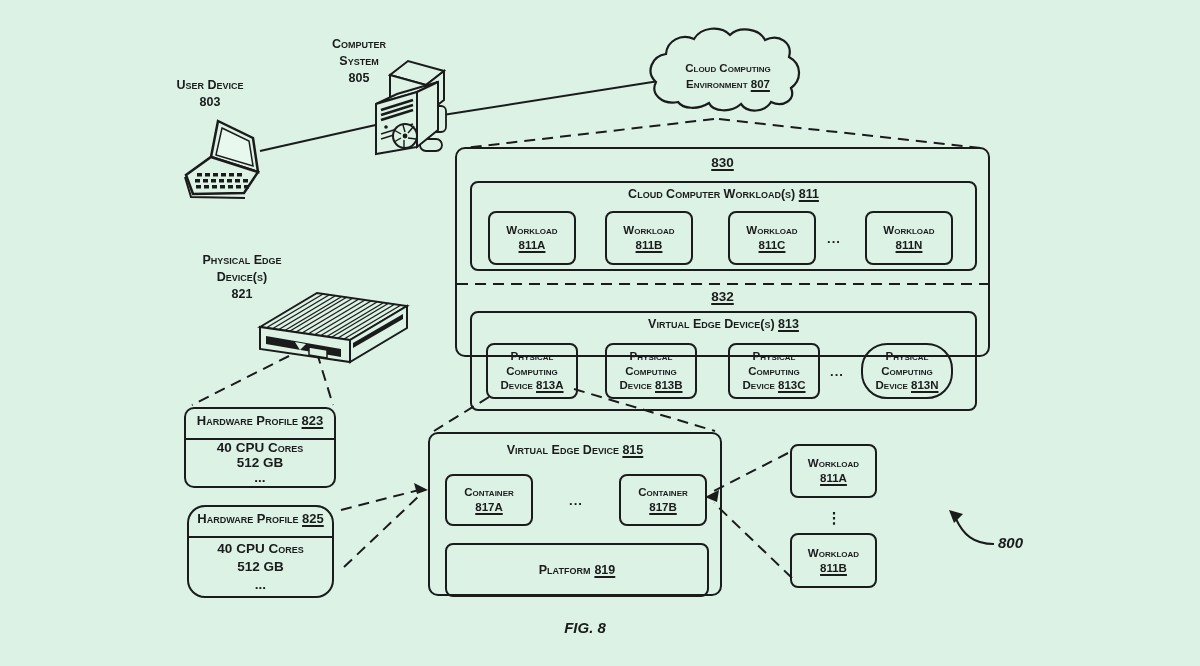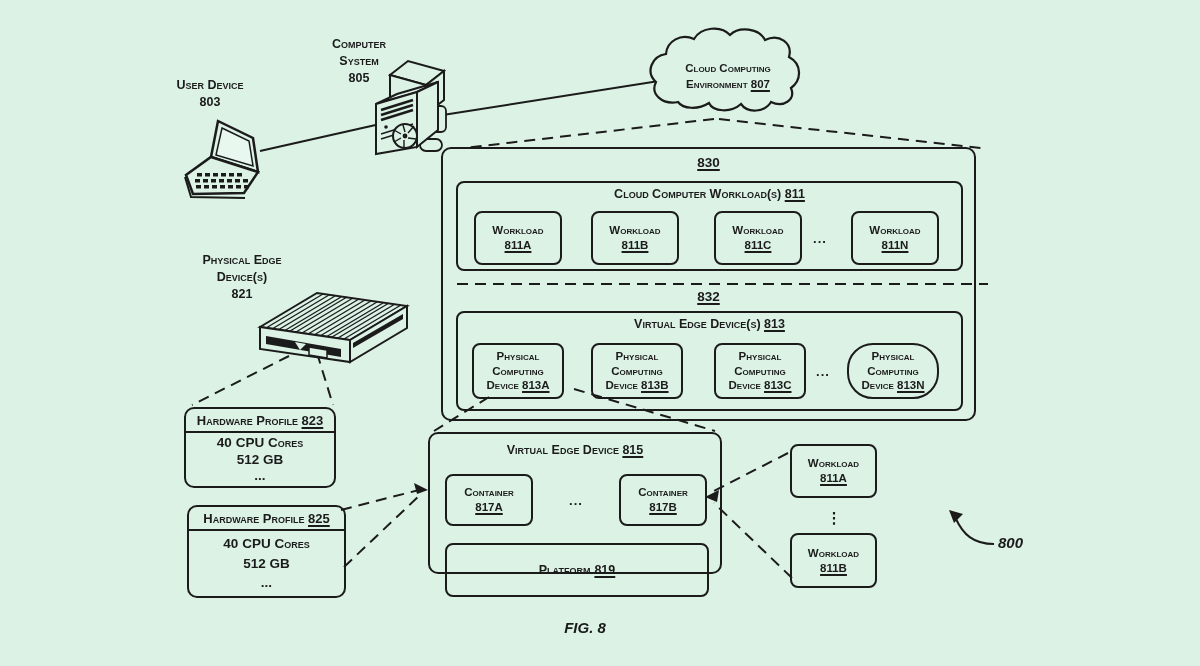--- a/index.html
+++ b/index.html
@@ -17,21 +17,21 @@
   .sc{font-variant:small-caps;}
   .u{text-decoration:underline;text-decoration-thickness:1.5px;text-underline-offset:2px;}
   .lbl{font-size:11.5px;line-height:1.3;}
   .ttl{position:absolute;left:0;right:0;text-align:center;font-size:12.5px;}
   .secref{position:absolute;left:0;right:0;text-align:center;font-size:13.5px;}
   .callout{position:absolute;text-align:center;font-size:12.5px;line-height:1.35;}
   .cloudlbl{position:absolute;text-align:center;font-size:11.5px;line-height:1.4;}
   .ell{font-size:13px;letter-spacing:1px;}
   .vdots{font-size:15px;line-height:1;}
   .hp{display:flex;flex-direction:column;border-radius:10px;}
-  .hp-head{border-bottom:2px solid #1b1b1b;text-align:center;padding:4px 0 3px 0;font-size:13px;}
+  .hp-head{border-bottom:2px solid #1b1b1b;text-align:center;padding:4px 0 10px 0;font-size:13px;}
   .hp-body{flex:1;display:flex;flex-direction:column;justify-content:space-evenly;align-items:center;}
   .hp-line{font-size:13.5px;line-height:1;}
   .figcap{position:absolute;font-size:15px;font-style:italic;text-align:center;}
   .refnum{position:absolute;font-size:15px;}
   .wrap{text-align:center;padding:0 4px;}
 </style>
 </head>
 <body>
 
 <div class="stage" style="background: rgb(219, 242, 229); color: rgb(27, 27, 27);">
@@ -151,21 +151,21 @@
   <div class="cloudlbl" style="left:664px;top:60px;width:128px;">
     <span class="sc">Cloud Computing Environment</span>
     <span class="u">807</span>
   </div>
 
   <div class="callout" style="left:192px;top:252px;width:100px;">
     <span class="sc">Physical Edge Device(s)</span><br>
     <span>821</span>
   </div>
 
-  <div class="box bigbox" style="left:441px;top:147px;width:535px;height:274px;">
+  <div class="box bigbox" style="left:455px;top:147px;width:535px;height:210px;">
     <div class="secref" style="top:6px;">
       <span class="u">830</span>
     </div>
 
     <div class="box" style="left:13px;top:32px;width:507px;height:90px;">
       <div class="ttl" style="top:4px;">
         <span class="sc">Cloud Computer Workload(s)</span>
         <span class="u">811</span>
       </div>
       <div class="box cell" style="left:16px;top:28px;width:88px;height:54px;">
@@ -221,33 +221,33 @@
       <span class="sc">Hardware Profile</span>
       <span class="u">823</span>
     </div>
     <div class="hp-body">
       <div class="hp-line sc">40 CPU Cores</div>
       <div class="hp-line">512 GB</div>
       <div class="hp-line">...</div>
     </div>
   </div>
 
-  <div class="box hp" style="left:187px;top:505px;width:159px;height:93px;border-radius:10px;">
+  <div class="box hp" style="left:187px;top:505px;width:147px;height:93px;border-radius:18px;">
     <div class="hp-head">
       <span class="sc">Hardware Profile</span>
       <span class="u">825</span>
     </div>
     <div class="hp-body">
       <div class="hp-line sc">40 CPU Cores</div>
       <div class="hp-line">512 GB</div>
       <div class="hp-line">...</div>
     </div>
   </div>
 
-  <div class="box bigbox" style="left:428px;top:432px;width:294px;height:142px;">
+  <div class="box bigbox" style="left:428px;top:432px;width:294px;height:164px;">
     <div class="ttl" style="top:9px;">
       <span class="sc">Virtual Edge Device</span>
       <span class="u">815</span>
     </div>
     <div class="box cell" style="left:15px;top:40px;width:88px;height:52px;">
       <span class="sc lbl">Container</span>
       <span class="lbl u">817A</span>
     </div>
     <div class="abs cell ell" style="left:126px;top:40px;width:40px;height:52px;">
       <span>...</span>

